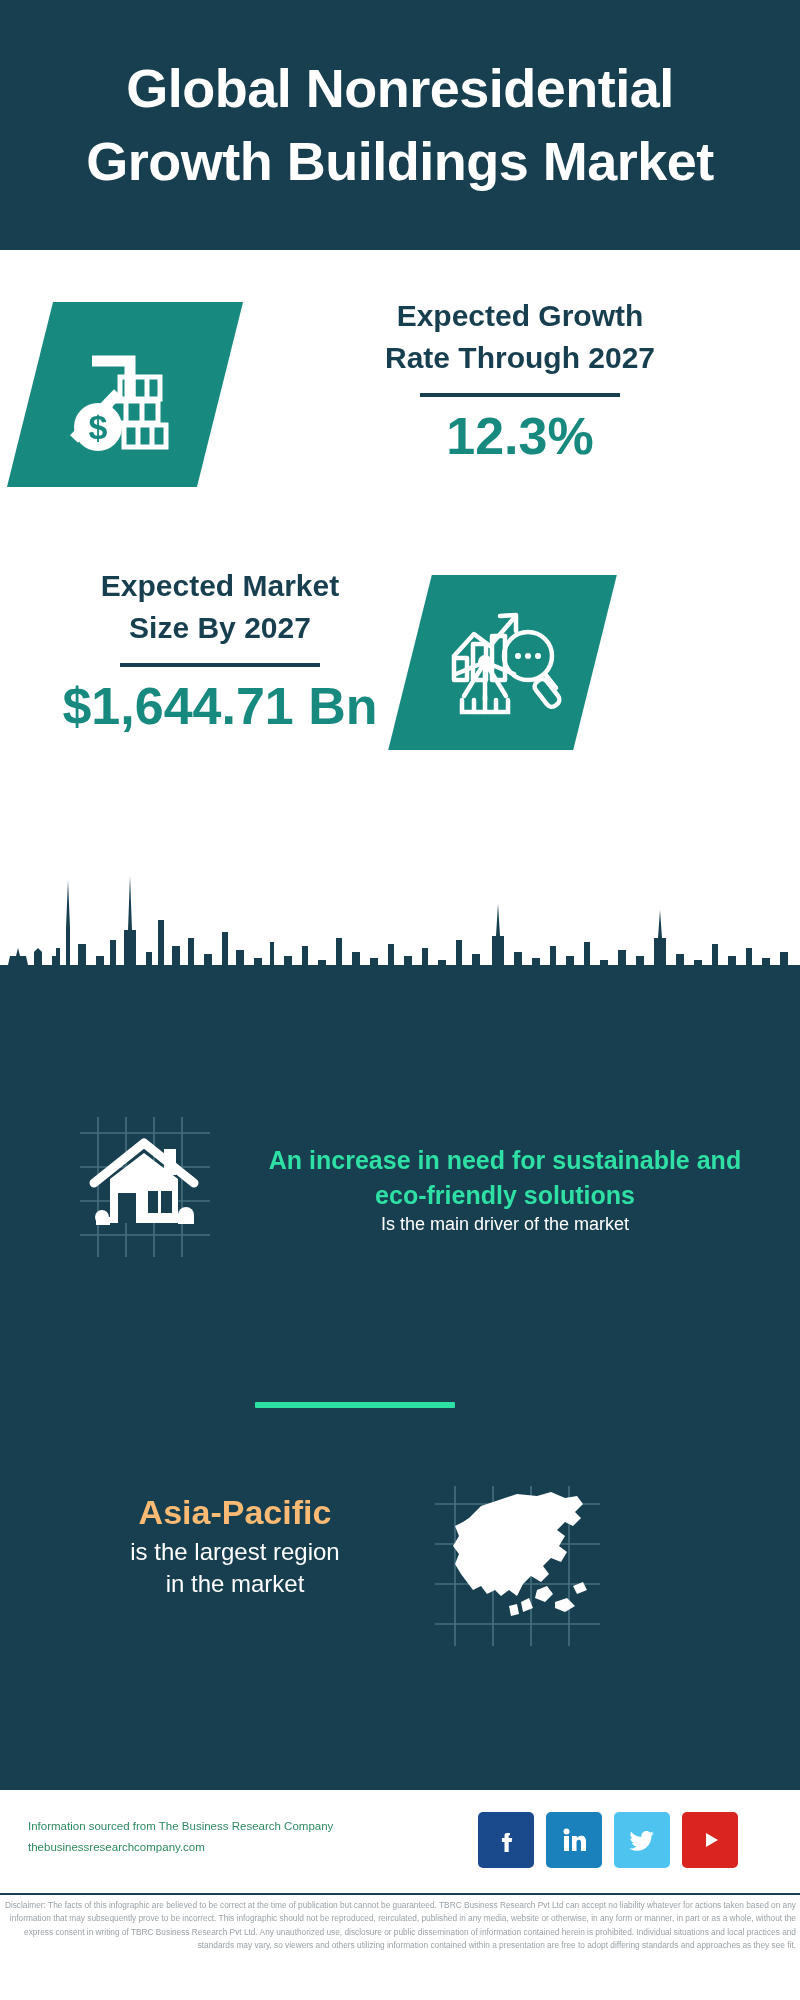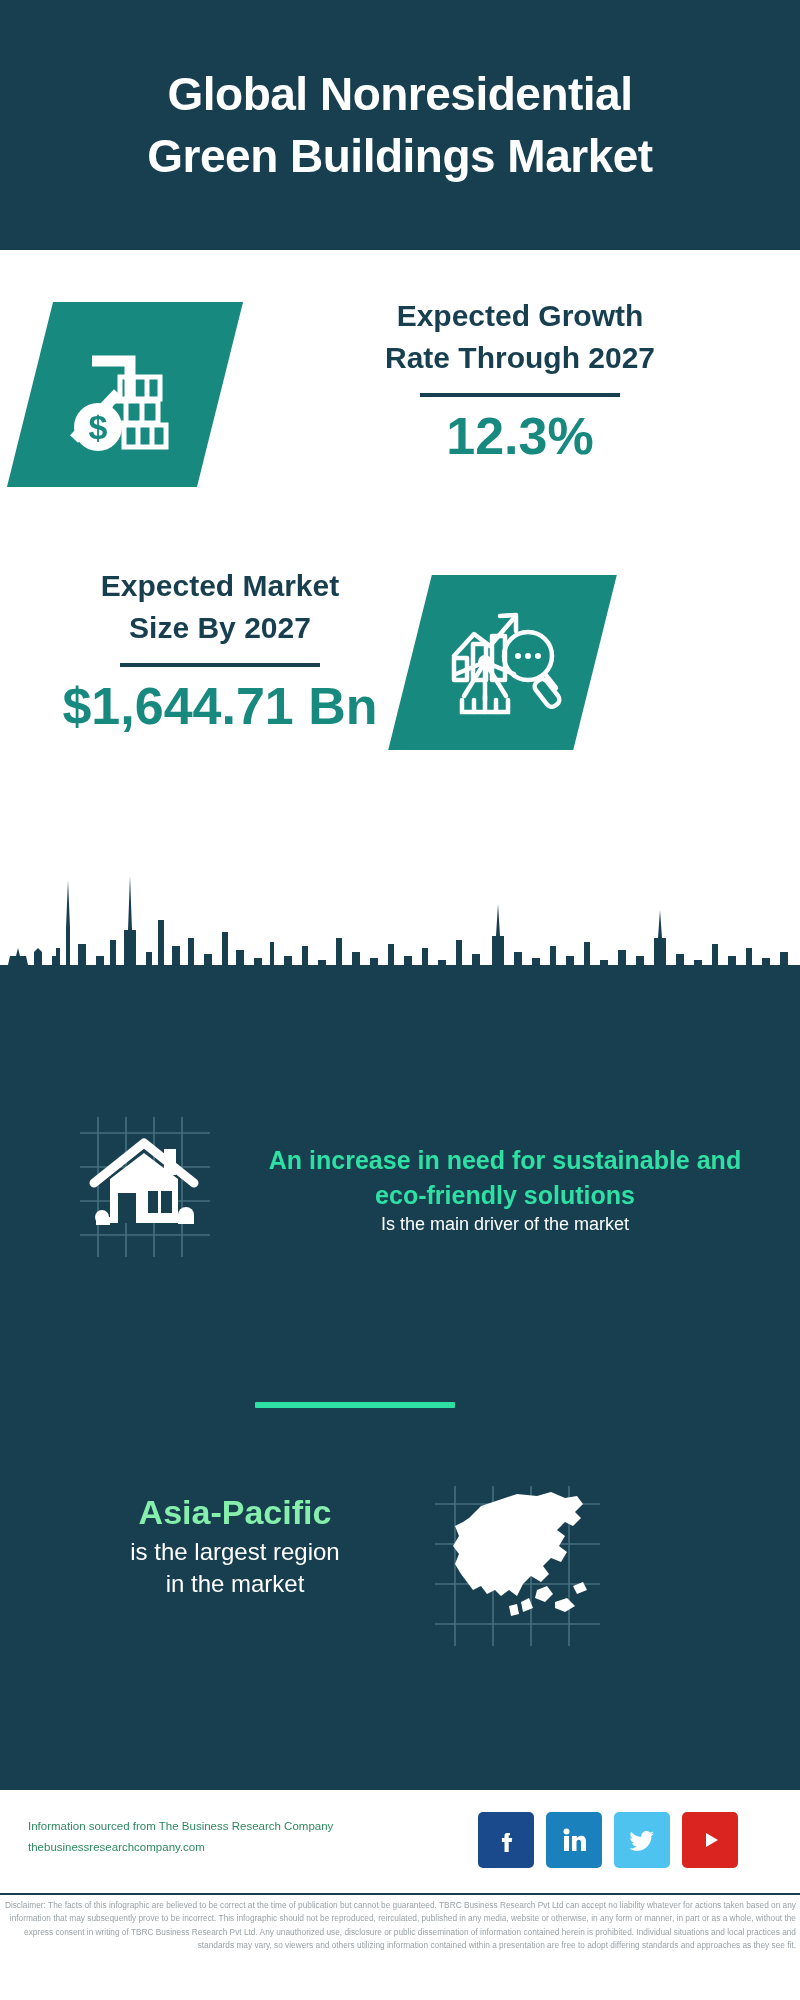--- a/index.html
+++ b/index.html
@@ -10,21 +10,21 @@
   }
   .page{width:800px;height:2000px;position:relative;background:#ffffff;}
 
   
   .header{
     position:absolute;left:0;top:0;width:800px;height:250px;
     background:#173f4f;
     display:flex;align-items:center;justify-content:center;
   }
   .header-title{
-    color:#ffffff;font-size:46px;font-weight:bold;line-height:1.35;
+    color:#ffffff;font-size:54px;font-weight:bold;line-height:1.35;
     text-align:center;letter-spacing:-0.5px;width:720px;
     font-family:"Liberation Sans", sans-serif;
   }
 
   
   .stat1{
     position:absolute;left:0;top:250px;width:800px;height:300px;
   }
   .para-left{
     position:absolute;left:30px;top:52px;width:190px;height:185px;
@@ -98,21 +98,21 @@
   }
 
   
   .region-row{
     position:absolute;left:0;top:460px;width:800px;height:250px;
   }
   .region-text{
     position:absolute;left:25px;top:30px;width:420px;text-align:center;
   }
   .region-name{
-    font-size:34px;font-weight:bold;color:#86efac;line-height:1.35;
+    font-size:34px;font-weight:bold;color:#fdba74;line-height:1.35;
   }
   .region-sub{
     font-size:24px;color:#ffffff;line-height:1.35;
   }
   .map-box{
     position:absolute;left:425px;top:18px;width:185px;height:175px;
   }
 
   
   .footer{
@@ -144,21 +144,21 @@
   }
 </style>
 </head>
 <body>
 
 <div class="page">
 
   <div class="header">
     <div class="header-title">
       <div>Global Nonresidential</div>
-      <div>Green Buildings Market</div>
+      <div>Growth Buildings Market</div>
     </div>
   </div>
 
   <div class="stat1">
     <div class="para-left"></div>
     <div class="para-left-inner">
       <svg width="130" height="120" viewBox="0 0 130 120" aria-hidden="true">
 
         <path d="M14 104 L58 58" stroke="#ffffff" stroke-width="11" fill="none"></path>
         <path d="M32 26 L70 26 L70 64" stroke="#ffffff" stroke-width="11" fill="none" stroke-linejoin="miter"></path>

